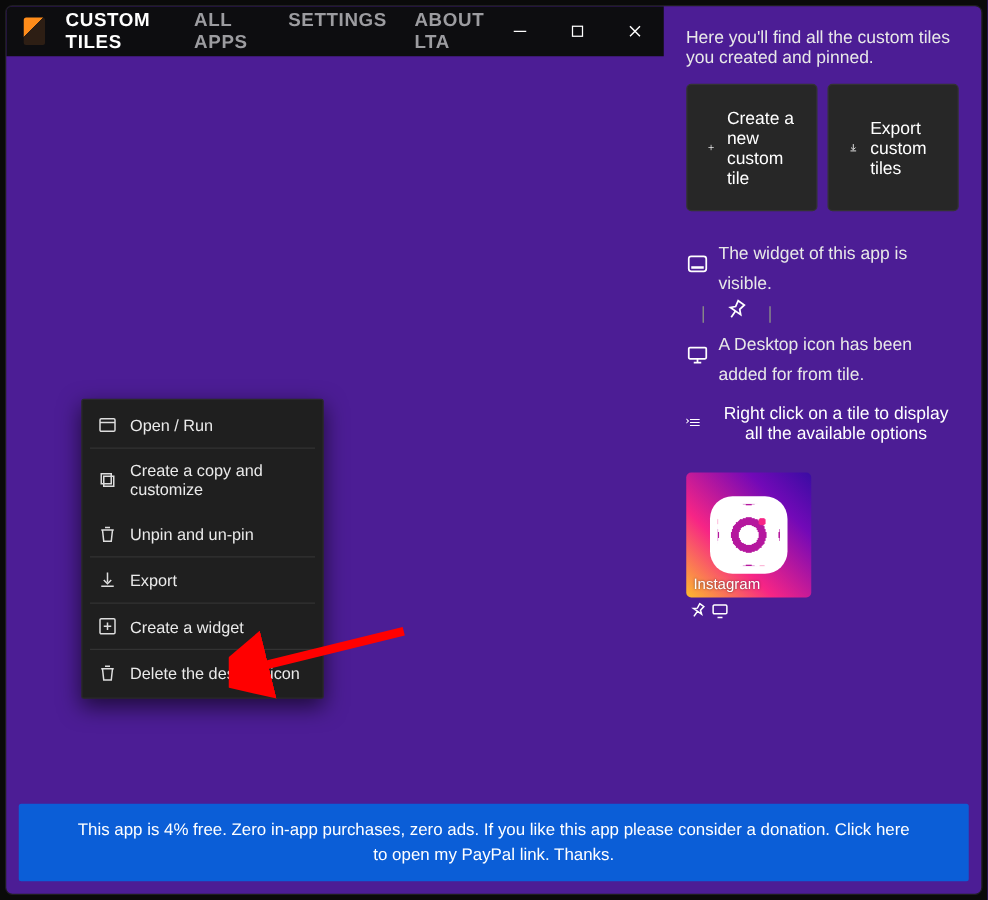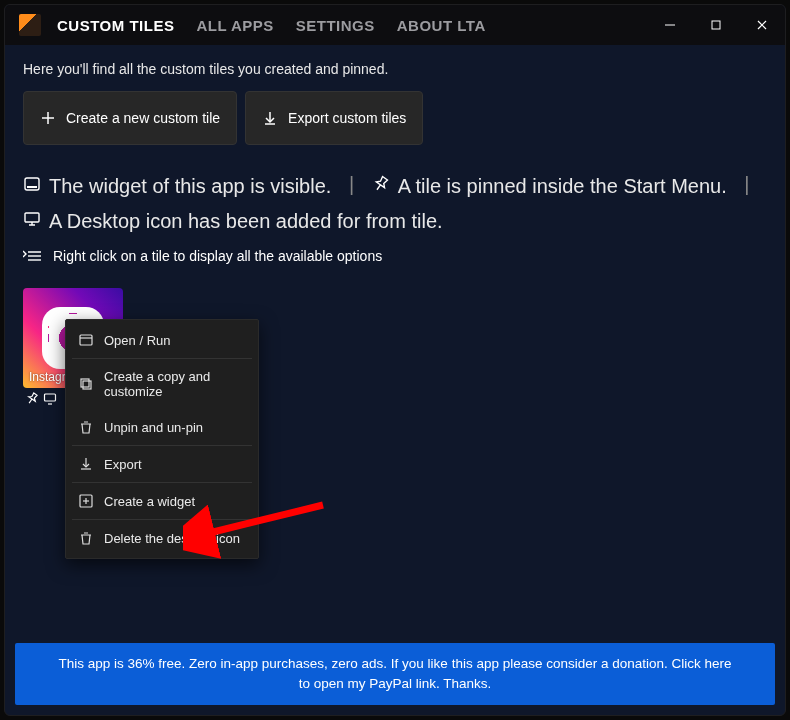--- a/index.html
+++ b/index.html
@@ -7,25 +7,25 @@
   body {
     background: #0a0a0a;
     font-family: "Segoe UI", sans-serif;
     color: #ffffff;
     font-size: 14px;
     position: relative;
   }
   .window {
     position: absolute;
     top: 4px; left: 4px; right: 4px; bottom: 4px;
-    background: #0f172a;
+    background: #4c1d95;
     border: 1px solid #1e1e20;
     border-radius: 6px;
     display: flex;
-    flex-direction: column;
+    flex-direction: row;
     overflow: hidden;
   }
   
   .titlebar {
     height: 40px;
     display: flex;
     align-items: center;
     padding-left: 14px;
     background: #0d0d10;
   }
@@ -70,21 +70,21 @@
     border-radius: 4px;
     padding: 18px 16px;
     color: #fff;
     font-size: 14px;
     cursor: pointer;
   }
   .tbtn svg { width: 16px; height: 16px; }
   .legend {
     display: block;
     color: #e8e8e8;
-    font-size: 20px;
+    font-size: 14px;
     line-height: 1.7;
     margin-bottom: 10px;
   }
   .leg-item { display: inline-flex; align-items: center; gap: 8px; vertical-align: middle; }
   .leg-sep { margin: 0 12px; color: #888; }
   .leg-icon svg { width: 18px; height: 18px; }
   .hint {
     display: flex; align-items: center; gap: 10px;
     margin-top: 6px;
     margin-bottom: 24px;
@@ -237,21 +237,20 @@
               <rect x="2" y="3" width="14" height="12" rx="2" stroke="#fff" stroke-width="1.4" fill="none"></rect>
               <rect x="4" y="11" width="10" height="2" fill="#fff"></rect>
             </svg></span>
         <span>The widget of this app is visible.</span>
       </span>
       <span class="leg-sep">|</span>
       <span class="leg-item">
         <span class="leg-icon"><svg viewBox="0 0 18 18">
               <path d="M6 2 L12 2 L11 7 L14 10 L4 10 L7 7 Z M9 10 L9 16" stroke="#fff" stroke-width="1.4" fill="none" transform="rotate(35 9 9)"></path>
             </svg></span>
-        <span>A tile is pinned inside the Start Menu.</span>
       </span>
       <span class="leg-sep">|</span>
       <span class="leg-item">
         <span class="leg-icon"><svg viewBox="0 0 18 18">
               <rect x="2" y="3" width="14" height="9" rx="1" stroke="#fff" stroke-width="1.4" fill="none"></rect>
               <line x1="6" y1="15" x2="12" y2="15" stroke="#fff" stroke-width="1.4"></line>
               <line x1="9" y1="12" x2="9" y2="15" stroke="#fff" stroke-width="1.4"></line>
             </svg></span>
         <span>A Desktop icon has been added for from tile.</span>
       </span>
@@ -336,15 +335,15 @@
 
   <svg class="arrow" width="150" height="70">
     <defs>
       <marker id="ah" markerWidth="8" markerHeight="8" refX="2" refY="4" orient="auto">
         <polygon points="0,0 8,4 0,8" fill="#ff0000"></polygon>
       </marker>
     </defs>
     <line x1="140" y1="15" x2="18" y2="45" stroke="#ff0000" stroke-width="7" marker-end="url(#ah)"></line>
   </svg>
 
-  <div class="footer">This app is 36% free. Zero in-app purchases, zero ads. If you like this app please consider a donation. Click here to open my PayPal link. Thanks.</div>
+  <div class="footer">This app is 4% free. Zero in-app purchases, zero ads. If you like this app please consider a donation. Click here to open my PayPal link. Thanks.</div>
 
 </div>
 
 </body></html>

